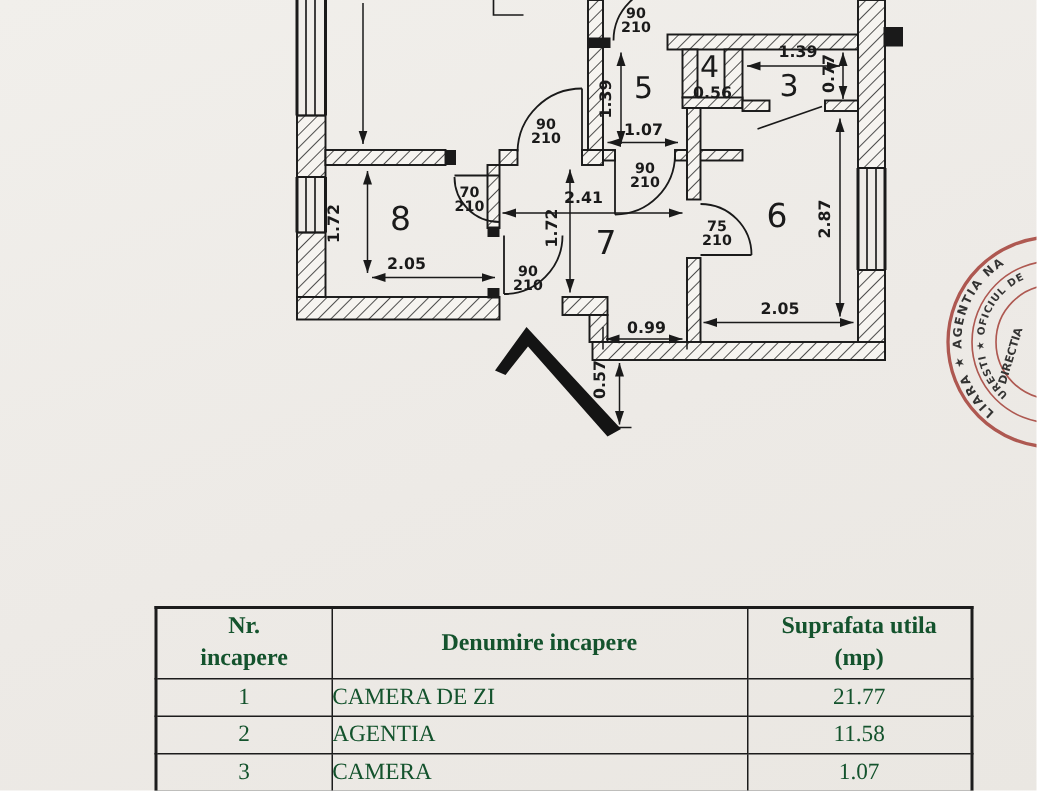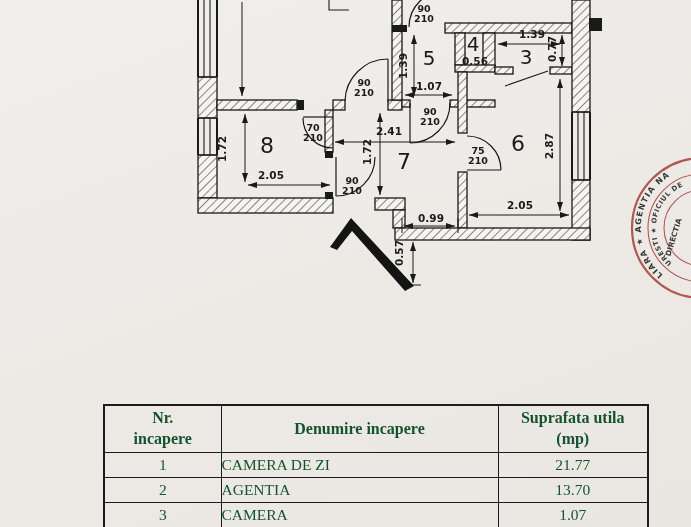--- a/index.html
+++ b/index.html
@@ -226,21 +226,21 @@
   </thead>
   <tbody>
     <tr>
       <td>1</td>
       <td class="name">CAMERA DE ZI</td>
       <td>21.77</td>
     </tr>
     <tr>
       <td>2</td>
       <td class="name">AGENTIA</td>
-      <td>13.70</td>
+      <td>11.58</td>
     </tr>
     <tr>
       <td>3</td>
       <td class="name">CAMERA</td>
       <td>1.07</td>
     </tr>
 
   </tbody>
 </table>
 

